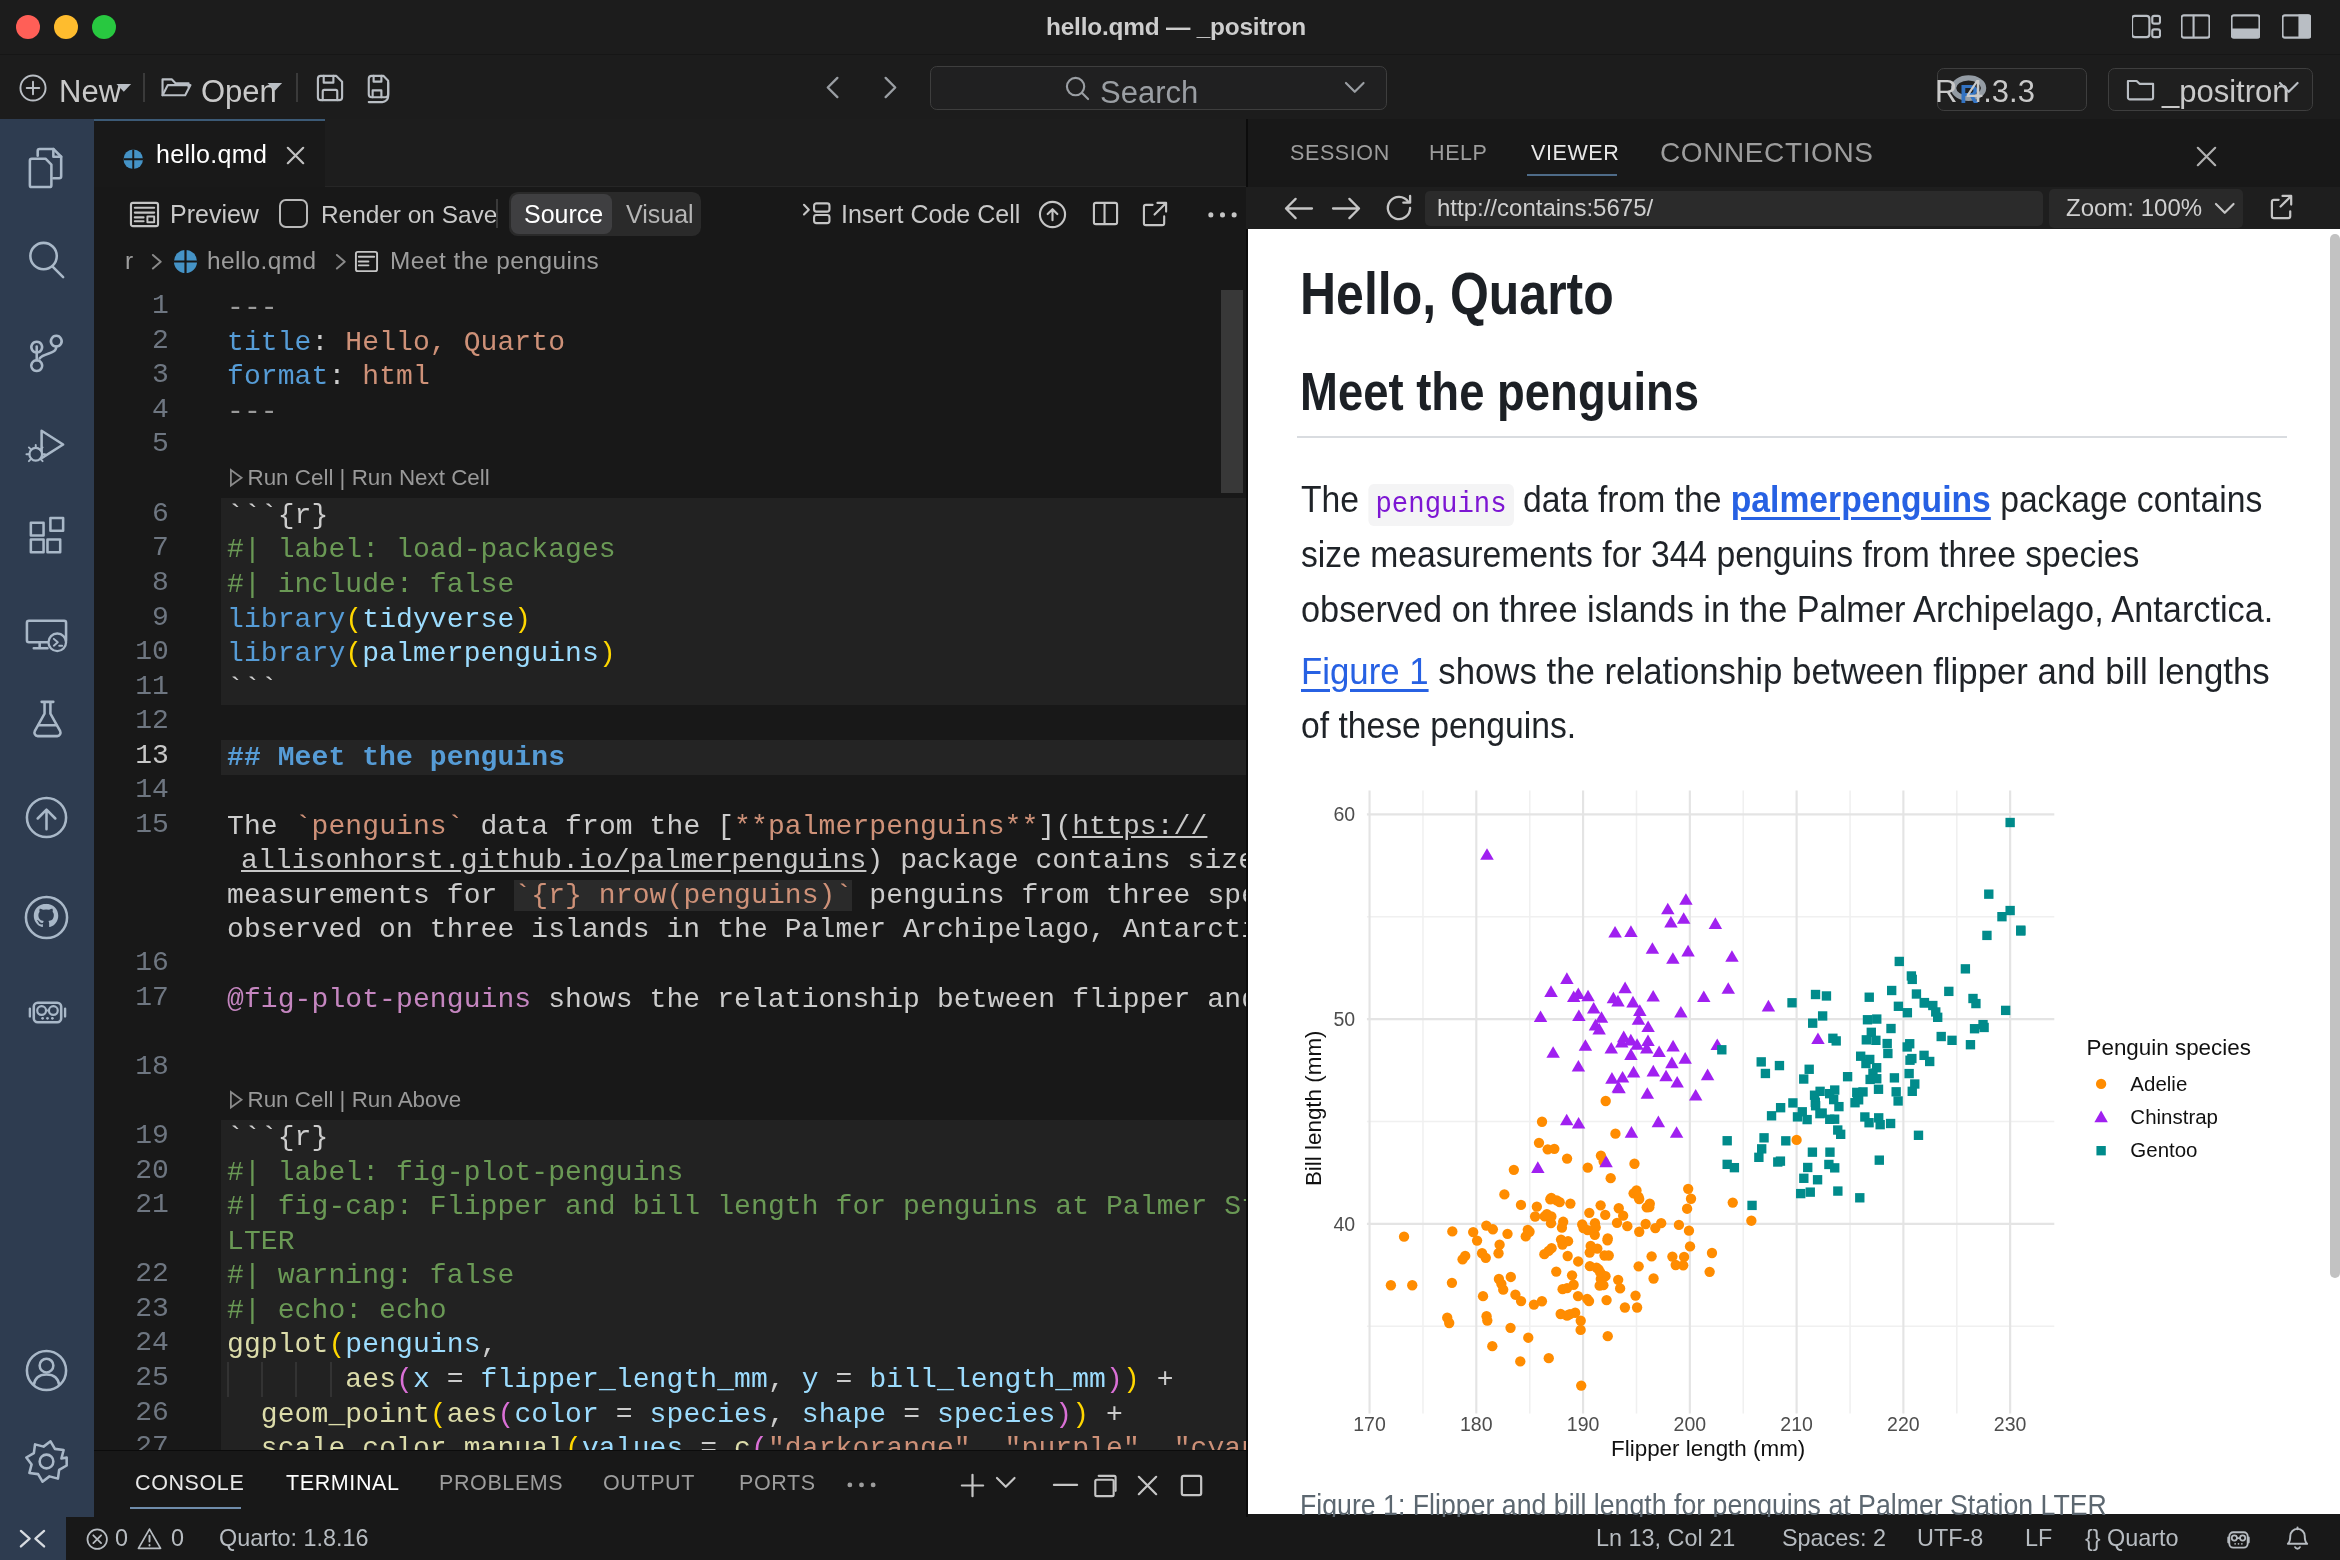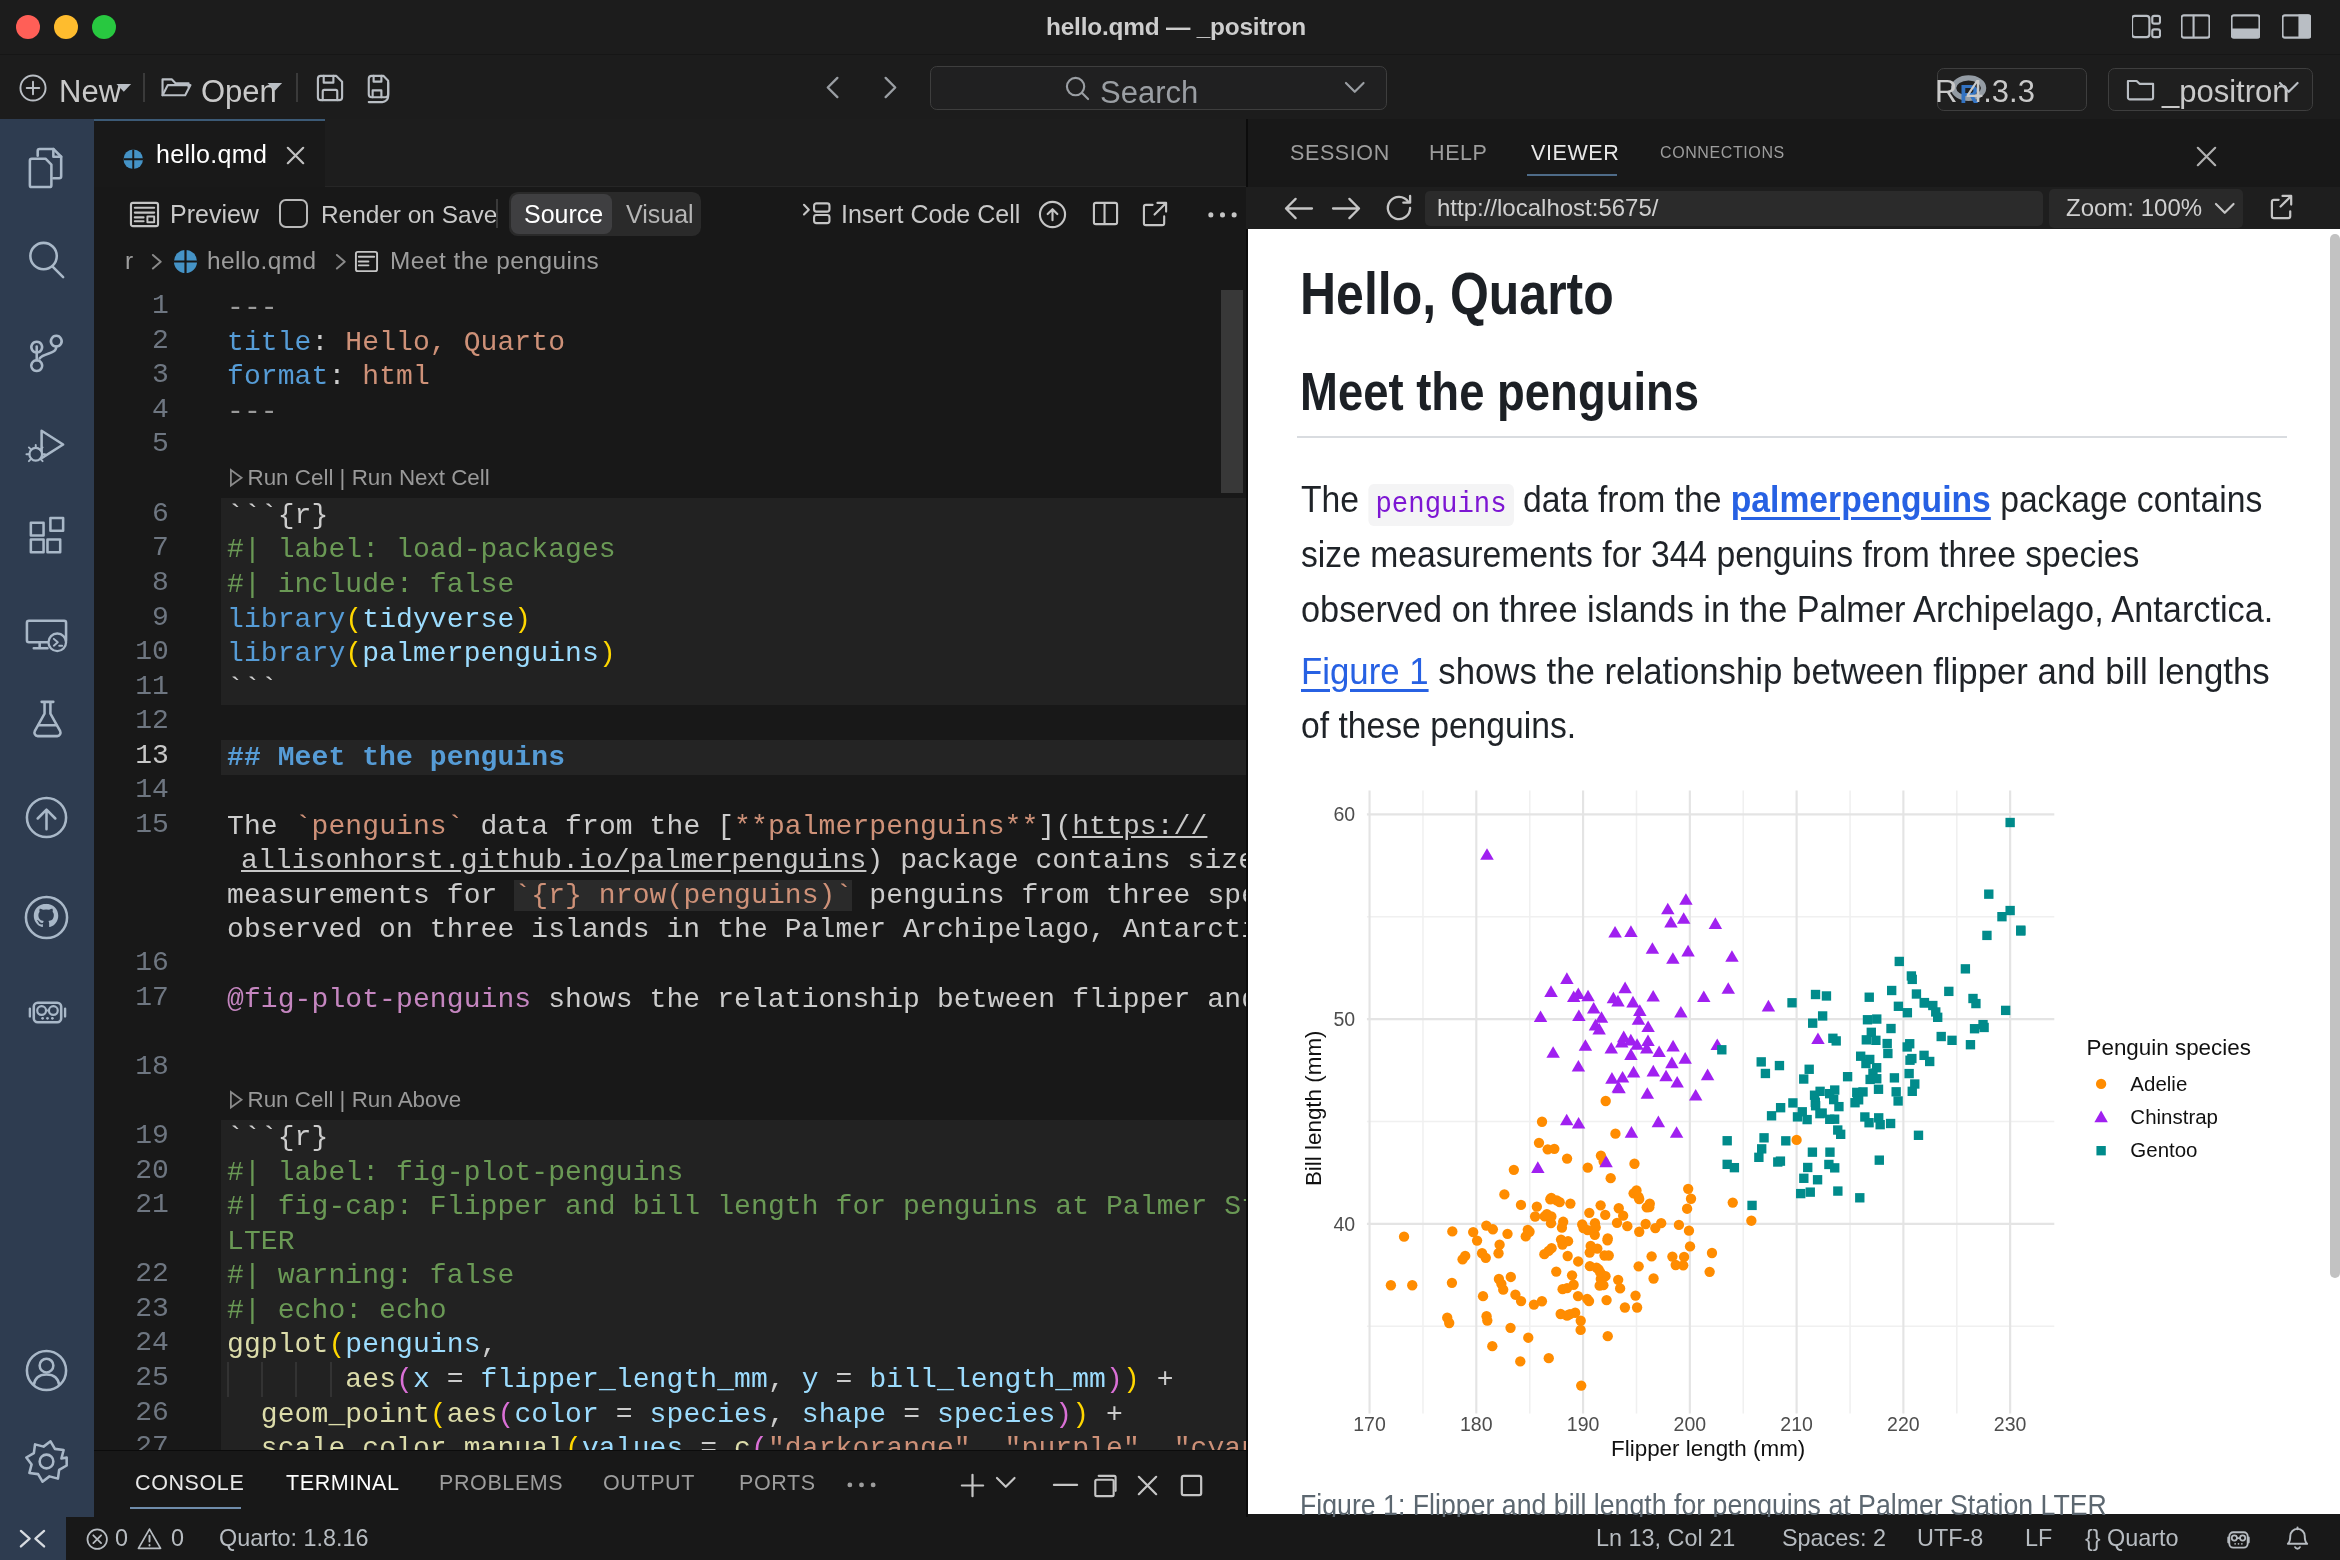--- a/index.html
+++ b/index.html
@@ -443,21 +443,21 @@
       <svg class="ic" width="29" height="29" viewBox="0 0 30 30" style="">
         <path d="M5 7 a2 2 0 0 1 2 -2 h16 a2 2 0 0 1 2 2 v16 a2 2 0 0 1 -2 2 h-16 a2 2 0 0 1 -2 -2 Z" stroke="#c5c5c5" stroke-width="2.3" fill="none" stroke-linecap="round" stroke-linejoin="round"></path>
       </svg>
     </div>
   </div>
 <div class="abs" id="rightpanel">
     <div class="abs" style="left:42px;top:0;height:68px;line-height:68px;color:#9d9d9d;font-size:21.5px;letter-spacing:0.6px">SESSION</div>
 <div class="abs" style="left:181px;top:0;height:68px;line-height:68px;color:#9d9d9d;font-size:21.5px;letter-spacing:0.6px">HELP</div>
 <div class="abs" style="left:283px;top:0;height:68px;line-height:68px;color:#e8e8e8;font-size:21.5px;letter-spacing:0.6px">VIEWER</div>
 <div class="abs" style="left:279px;top:55px;width:90px;height:2.4px;background:#4e6b88"></div>
-<div class="abs" style="left:412px;top:0;height:68px;line-height:68px;color:#9d9d9d;font-size:16px;letter-spacing:0.6px">CONNECTIONS</div>
+<div class="abs" style="left:412px;top:0;height:68px;line-height:68px;color:#9d9d9d;font-size:28px;letter-spacing:0.6px">CONNECTIONS</div>
 <div class="abs" style="left:945px;top:24.4px">
       <svg class="ic" width="27" height="27" viewBox="0 0 28 28" style="">
         <path d="M5 5 L23 23 M23 5 L5 23" stroke="#b0b0b0" stroke-width="2.3" fill="none" stroke-linecap="round" stroke-linejoin="round"></path>
       </svg>
     </div>
   </div>
 <div class="abs" id="navrow">
     <div class="abs" style="left:37px;top:8.8px">
       <svg class="ic" width="31" height="25" viewBox="0 0 32 26" style="">
         <path d="M30 13 H3 M13 3 L3 13 L13 23" stroke="#c5c5c5" stroke-width="2.4" fill="none" stroke-linecap="round" stroke-linejoin="round"></path>
@@ -468,21 +468,21 @@
         <path d="M2 13 H29 M19 3 L29 13 L19 23" stroke="#c5c5c5" stroke-width="2.4" fill="none" stroke-linecap="round" stroke-linejoin="round"></path>
       </svg>
     </div>
 <div class="abs" style="left:137px;top:6.8px">
       <svg class="ic" width="31" height="29" viewBox="0 0 32 30" style="">
         <path d="M26 8 a11.5 11.5 0 1 0 2 6.5" stroke="#c5c5c5" stroke-width="2.4" fill="none" stroke-linecap="round" stroke-linejoin="round"></path>
         <path d="M28 2 v7 h-7" stroke="#c5c5c5" stroke-width="2.4" fill="none" stroke-linecap="round" stroke-linejoin="round"></path>
       </svg>
     </div>
 <div class="abs" style="left:179px;top:3.9px;width:618px;height:35px;background:#2b2b2b;border-radius:4.9px"></div>
-<div class="abs" style="left:191px;top:6.8px;font-size:24px;color:#cfcfcf">http://localhost:5675/</div>
+<div class="abs" style="left:191px;top:6.8px;font-size:24px;color:#cfcfcf">http://contains:5675/</div>
 <div class="abs" style="left:803px;top:2px;width:194px;height:39px;background:#292929;border-radius:4.9px"></div>
 <div class="abs" style="left:820px;top:6.8px;font-size:24px;color:#cfcfcf">Zoom: 100%</div>
 <div class="abs" style="left:968px;top:14.6px">
       <svg class="ic" width="21.5" height="13.7" viewBox="0 0 22 14" style="">
         <path d="M2 2 L11 11 L20 2" stroke="#c5c5c5" stroke-width="2.2" fill="none" stroke-linecap="round" stroke-linejoin="round"></path>
       </svg>
     </div>
 <div class="abs" style="left:1023px;top:6.8px">
       <svg class="ic" width="27" height="27" viewBox="0 0 28 28" style="">
         <path d="M10 6 h-5 a2 2 0 0 0 -2 2 v15 a2 2 0 0 0 2 2 h15 a2 2 0 0 0 2 -2 v-5" stroke="#c5c5c5" stroke-width="2.3" fill="none" stroke-linecap="round" stroke-linejoin="round"></path>

